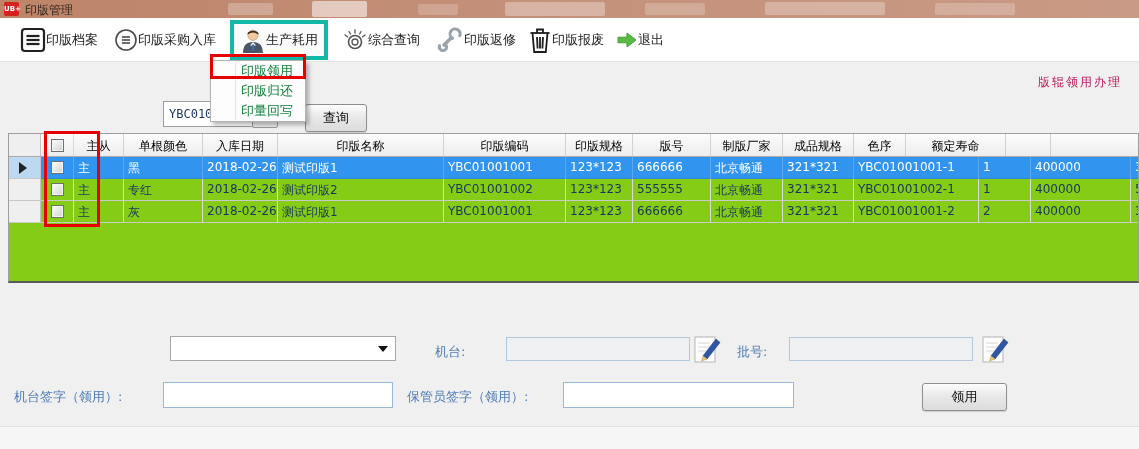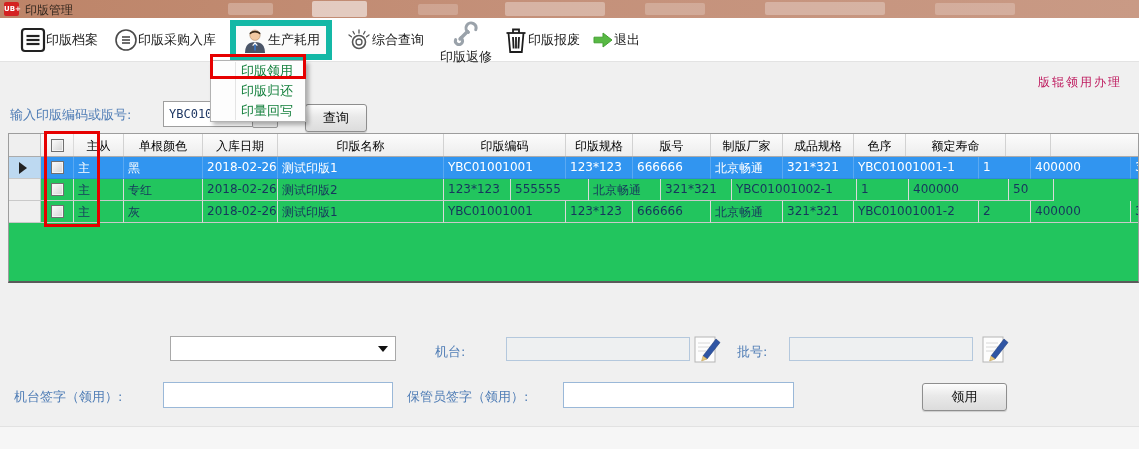--- a/index.html
+++ b/index.html
@@ -11,21 +11,21 @@
     background:linear-gradient(90deg,#bd8468 0%,#c49079 45%,#c99a85 100%); }
   .logo { position:absolute; left:4px; top:2px; width:15px; height:14px; background:#d42121;
     border-radius:2px; color:#fff; font-size:7px; font-weight:bold; text-align:center; line-height:14px; }
   .wintitle { position:absolute; left:25px; top:2px; font-size:12px; color:#35281f; }
   .frag { position:absolute; border-radius:2px; }
 
   
   .toolbar { position:absolute; left:0; top:18px; width:1139px; height:44px; background:#ffffff;
     border-bottom:1px solid #e3e3e3; display:flex; align-items:center; padding-left:14px; }
   .tbtn { display:flex; align-items:center; height:40px; padding:0 6px; font-size:13px; color:#222; cursor:default; }
-  .tbtn.active { border:6px solid #14b8a6; background:#fbfbfb; margin:8px 8px; }
+  .tbtn.active { border:4px solid #14b8a6; background:#fbfbfb; margin:8px 8px; }
   .ticon { display:flex; align-items:center; justify-content:center; }
 
   
   .menu { position:absolute; left:210px; top:60px; width:96px; background:#fdfdfd;
     border:1px solid #b2b2b2; box-shadow:3px 3px 4px rgba(0,0,0,0.28); z-index:40; }
   .menu .gutter { position:absolute; left:24px; top:1px; bottom:1px; width:1px; background:#e4e4e4; }
   .mitem { position:relative; height:20px; line-height:20px; padding-left:30px; font-size:13px; color:#15803d; }
 
   
   .redbox { position:absolute; border:3px solid #e60000; z-index:60; pointer-events:none; }
@@ -37,21 +37,21 @@
   .minibtn { position:absolute; left:252px; top:103px; width:26px; height:25px; background:#e9e9e9;
     border:1px solid #9a9a9a; border-radius:2px; z-index:10; }
   .btn { background:linear-gradient(#fdfdfd,#e9e9e9 45%,#dcdcdc); border:1px solid #8e8e8e;
     border-radius:3px; font-size:13px; color:#111; text-align:center;
     box-shadow:0 1px 1px rgba(0,0,0,0.15); }
   .qbtn { position:absolute; left:305px; top:104px; width:62px; height:28px; line-height:26px; }
 
   .pagetitle { position:absolute; right:17px; top:74px; font-size:12px; color:#be185d; letter-spacing:2px; }
 
   
-  .grid { position:absolute; left:8px; top:133px; right:0; height:150px; background:#22c55e;
+  .grid { position:absolute; left:8px; top:133px; right:0; height:150px; background:#84cc16;
     border:1px solid #9d9d9d; border-bottom:2px solid #5a5a5a; overflow:hidden; }
   .grow { display:flex; width:1170px; height:22px; }
   .ghead { height:23px; background:linear-gradient(#fcfcfc,#ededed); border-bottom:1px solid #ababab; }
   .gcell { flex:0 0 auto; height:100%; border-right:1px solid #dadada; font-size:12px;
     padding:3px 4px 0 4px; overflow:hidden; white-space:nowrap; color:#17365d; }
   .ghead .gcell { text-align:center; color:#000; border-right:1px solid #d2d2d2; padding-top:4px; }
   .drow .gcell { border-bottom:1px solid #c9c9c9; }
   .ind { flex:0 0 32px; background:#efefef; border-right:1px solid #c2c2c2; border-bottom:1px solid #c9c9c9; position:relative; }
   .ghead .ind { background:#efefef; border-bottom:none; }
   .cbc { flex:0 0 33px; display:flex; align-items:center; justify-content:center; border-right:1px solid #dadada; border-bottom:1px solid #c9c9c9; }
@@ -138,21 +138,21 @@
           <circle cx="13" cy="15" r="3" stroke-width="1.3"></circle>
           <line x1="13" y1="3" x2="13" y2="6" stroke-width="1.3"></line>
           <line x1="7" y1="4.5" x2="8.4" y2="7" stroke-width="1.3"></line>
           <line x1="19" y1="4.5" x2="17.6" y2="7" stroke-width="1.3"></line>
           <line x1="3" y1="8" x2="5.4" y2="9.8" stroke-width="1.3"></line>
           <line x1="23" y1="8" x2="20.6" y2="9.8" stroke-width="1.3"></line>
         </svg>
       </span>
       <span>综合查询</span>
     </div>
-    <div class="tbtn" style="margin-left:4px;flex-direction:column;">
+    <div class="tbtn" style="margin-left:4px;">
       <span class="ticon">
         <svg width="28" height="28" viewBox="0 0 28 28" fill="none" stroke="#9aa2aa" stroke-linecap="round">
           <circle cx="19" cy="8" r="5" stroke-width="3" stroke-dasharray="22 10" transform="rotate(120 19 8)"></circle>
           <line x1="8" y1="19" x2="15.5" y2="11.5" stroke-width="3.4"></line>
           <circle cx="7" cy="21" r="3.6" stroke-width="3" stroke-dasharray="16 7" transform="rotate(-60 7 21)"></circle>
         </svg>
       </span>
       <span>印版返修</span>
     </div>
     <div class="tbtn">
@@ -171,21 +171,20 @@
     <div class="tbtn">
       <span class="ticon">
         <svg width="22" height="18" viewBox="0 0 22 18">
             <path d="M2 6.2 H11 V2 L20 9 L11 16 V11.8 H2 Z" fill="#58b944" stroke="#43a032" stroke-width="1"></path>
           </svg>
       </span>
       <span>退出</span>
     </div>
   </div>
 
-  <span class="qlabel">输入印版编码或版号:</span>
   <input class="qinput" type="text" value="YBC01001001" style="">
   <div class="minibtn"></div>
   <div class="btn qbtn">查询</div>
 
   <div class="pagetitle">版辊领用办理</div>
 
   <div class="grid">
     <div class="grow ghead">
       <div class="ind"></div>
       <div class="cbc">
@@ -229,20 +228,21 @@
 
     <div class="grow drow">
       <div class="ind"></div>
       <div class="cbc">
           <span class="cb"></span>
         </div>
       <div class="gcell c0">主</div>
       <div class="gcell c1">专红</div>
       <div class="gcell c2">2018-02-26...</div>
       <div class="gcell c3">测试印版2</div>
+      <div class="gcell c4">YBC01001002</div>
       <div class="gcell c5">123*123</div>
       <div class="gcell c6">555555</div>
       <div class="gcell c7">北京畅通</div>
       <div class="gcell c8">321*321</div>
       <div class="gcell c9">YBC01001002-1</div>
       <div class="gcell c10">1</div>
       <div class="gcell c11">400000</div>
       <div class="gcell c12">50</div>
     </div>
 

